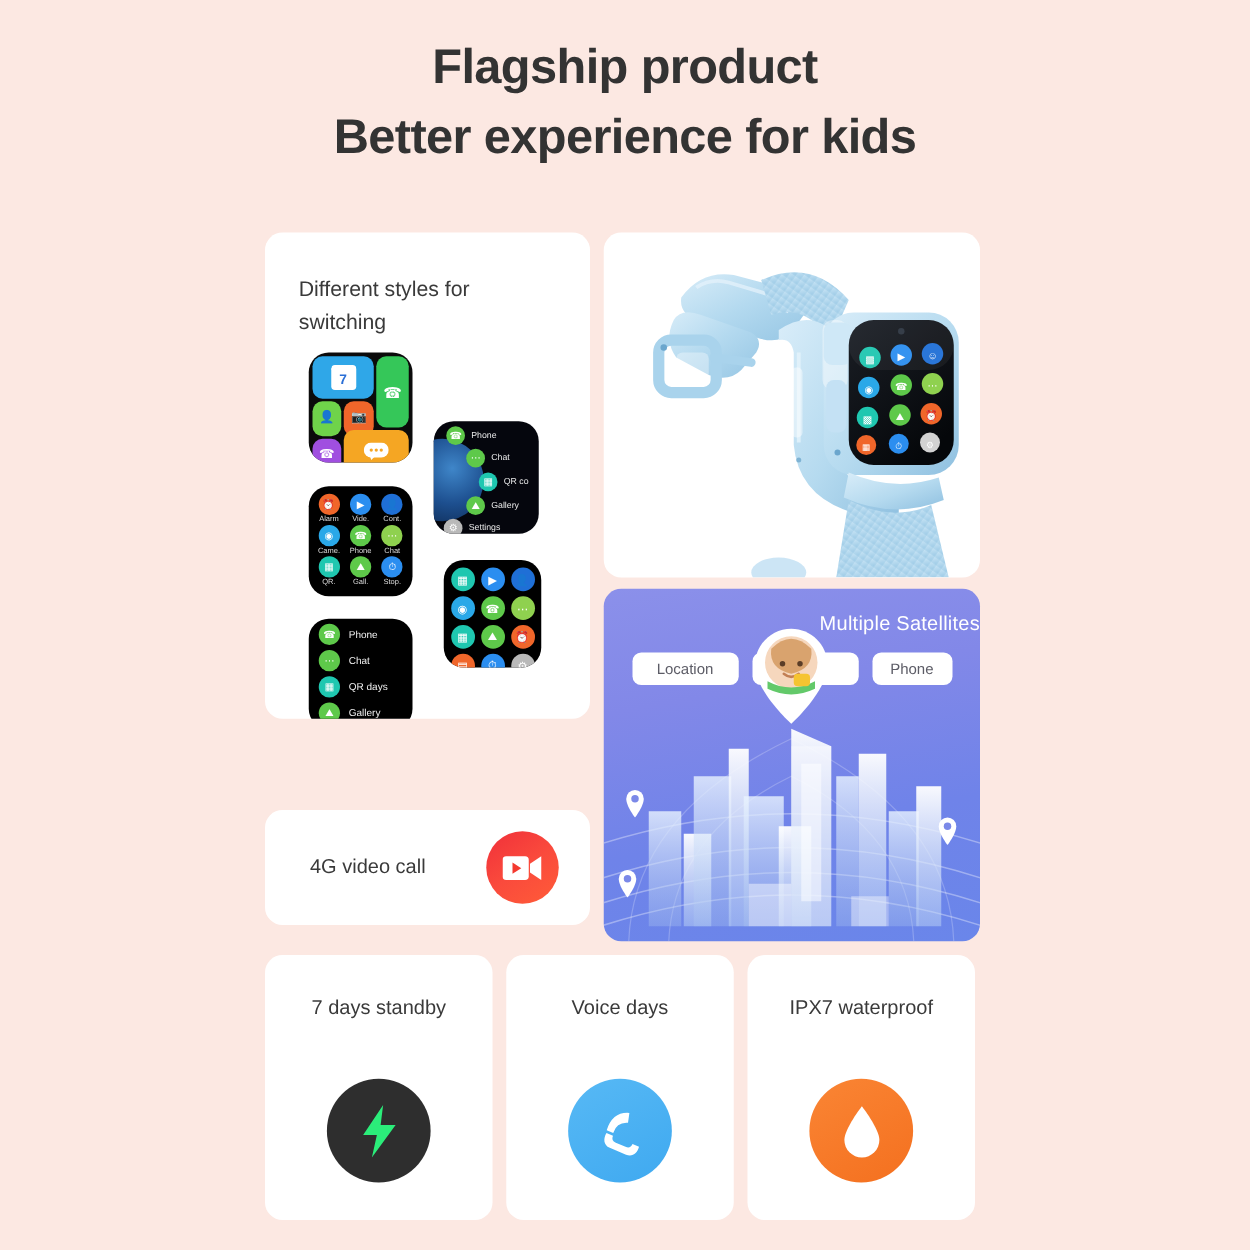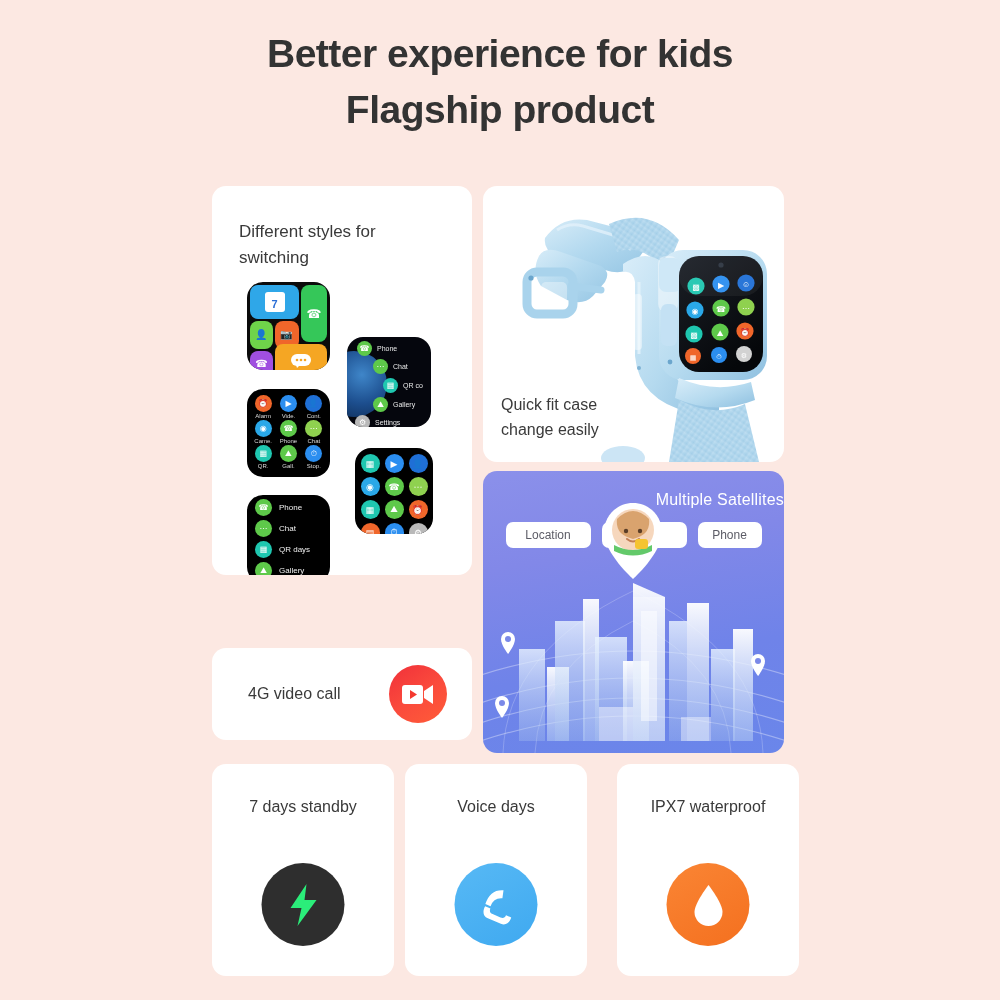--- a/index.html
+++ b/index.html
@@ -124,42 +124,42 @@
     padding:6px 0; width:85px; text-align:center;
     font-size:12px; color:#5c5c66;
   }
   .pill.small { width:64px; }
   .city { position:absolute; inset:0; }
 
   
   .card-bottom { top: 578px; width: 182px; height: 212px; }
   .b1 { left: 0; }
   .b2 { left: 193px; }
-  .b3 { left: 405px; padding-left: 40px; }
+  .b3 { left: 386px; padding-left: 40px; }
   .bottom-label {
     position:absolute; top:34px; left:0; right:0; text-align:center;
     font-size:16px; color:#3a3a3a;
   }
   .bottom-icon {
     position:absolute; top:99px; left:50%; transform:translateX(-50%);
     width:83px; height:83px; border-radius:50%;
     display:flex; align-items:center; justify-content:center;
   }
   .ic-battery { background:#2e2e2e; }
   .ic-voice   { background: linear-gradient(150deg,#57b9f5 0%,#3fa9f0 100%); }
   .ic-water   { background: linear-gradient(150deg,#fa8534 0%,#f4701f 100%); }
 </style>
 </head>
 <body>
 
 <div class="page">
 
   <div class="title-block">
+    <div class="title-line title-1">Flagship product</div>
     <div class="title-line title-2">Better experience for kids</div>
-    <div class="title-line title-1">Flagship product</div>
   </div>
 
   <div class="grid">
 
     <div class="card card-styles">
       <div class="card-heading">Different styles for switching</div>
 
       <div class="faces">
 
         <div class="face face-tiles">
@@ -389,24 +389,20 @@
                 <text x="261" y="172" font-size="7" fill="#fff" text-anchor="middle">⚙</text>
             </g>
             <rect x="196" y="70" width="84" height="40" rx="20" fill="#ffffff" opacity="0.05"></rect>
           </g>
 
           <path d="M196 192 Q232 208 268 196 L272 214 Q232 230 192 212 Z" fill="url(#caseG)"></path>
           <path d="M196 214 Q230 232 262 218 L276 276 L186 276 Z" fill="url(#meshP)"></path>
           <ellipse cx="140" cy="272" rx="22" ry="12" fill="#bfdff2" opacity="0.8"></ellipse>
         </svg>
       </div>
-      <div class="quickfit-text">
-        <div>Quick fit case</div>
-        <div>change easily</div>
-      </div>
     </div>
 
     <div class="card card-sat">
       <div class="sat-title">Multiple Satellites</div>
       <div class="sat-pills">
         <div class="pill">Location</div>
         <div class="pill">Trace</div>
         <div class="pill small">Phone</div>
       </div>
 

